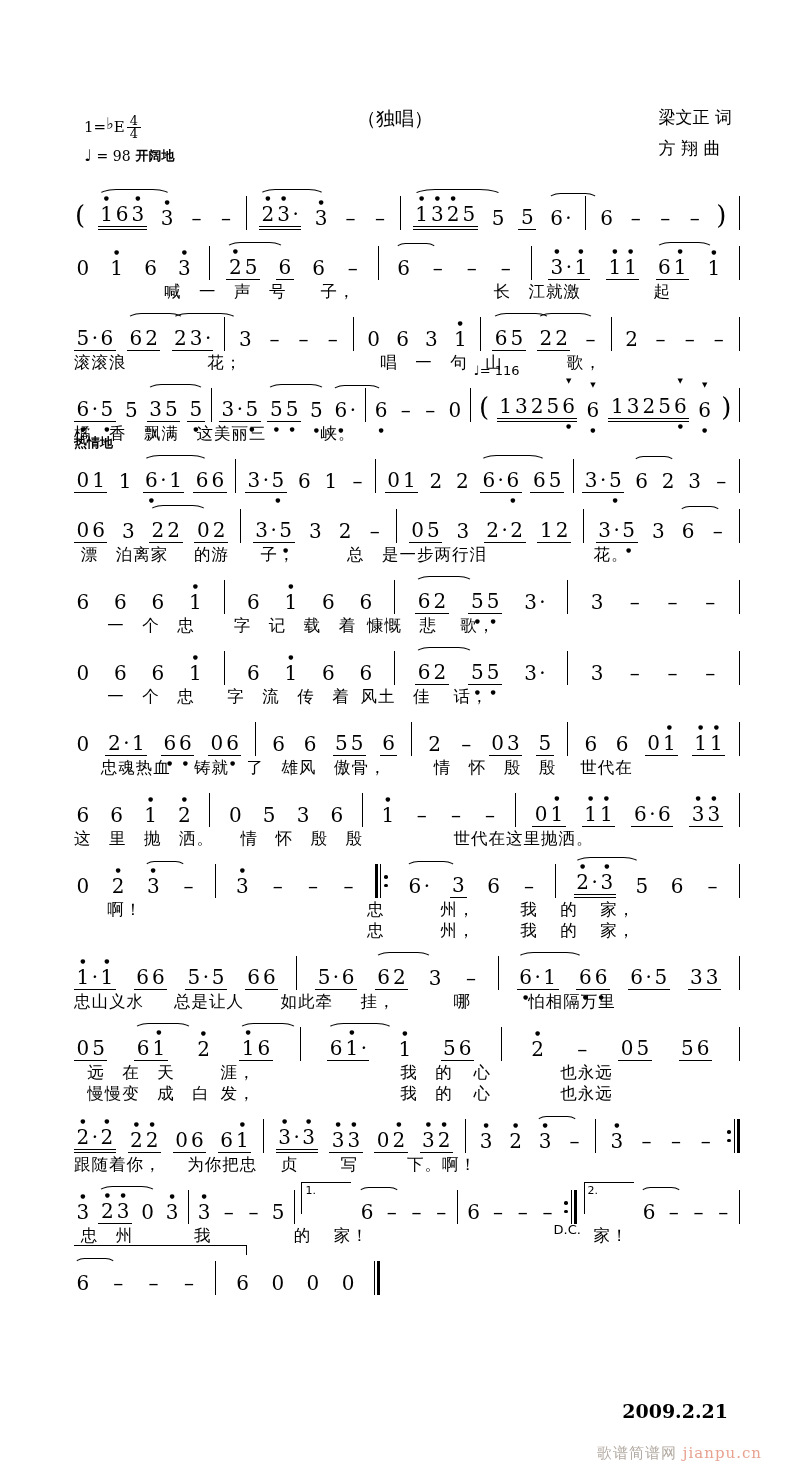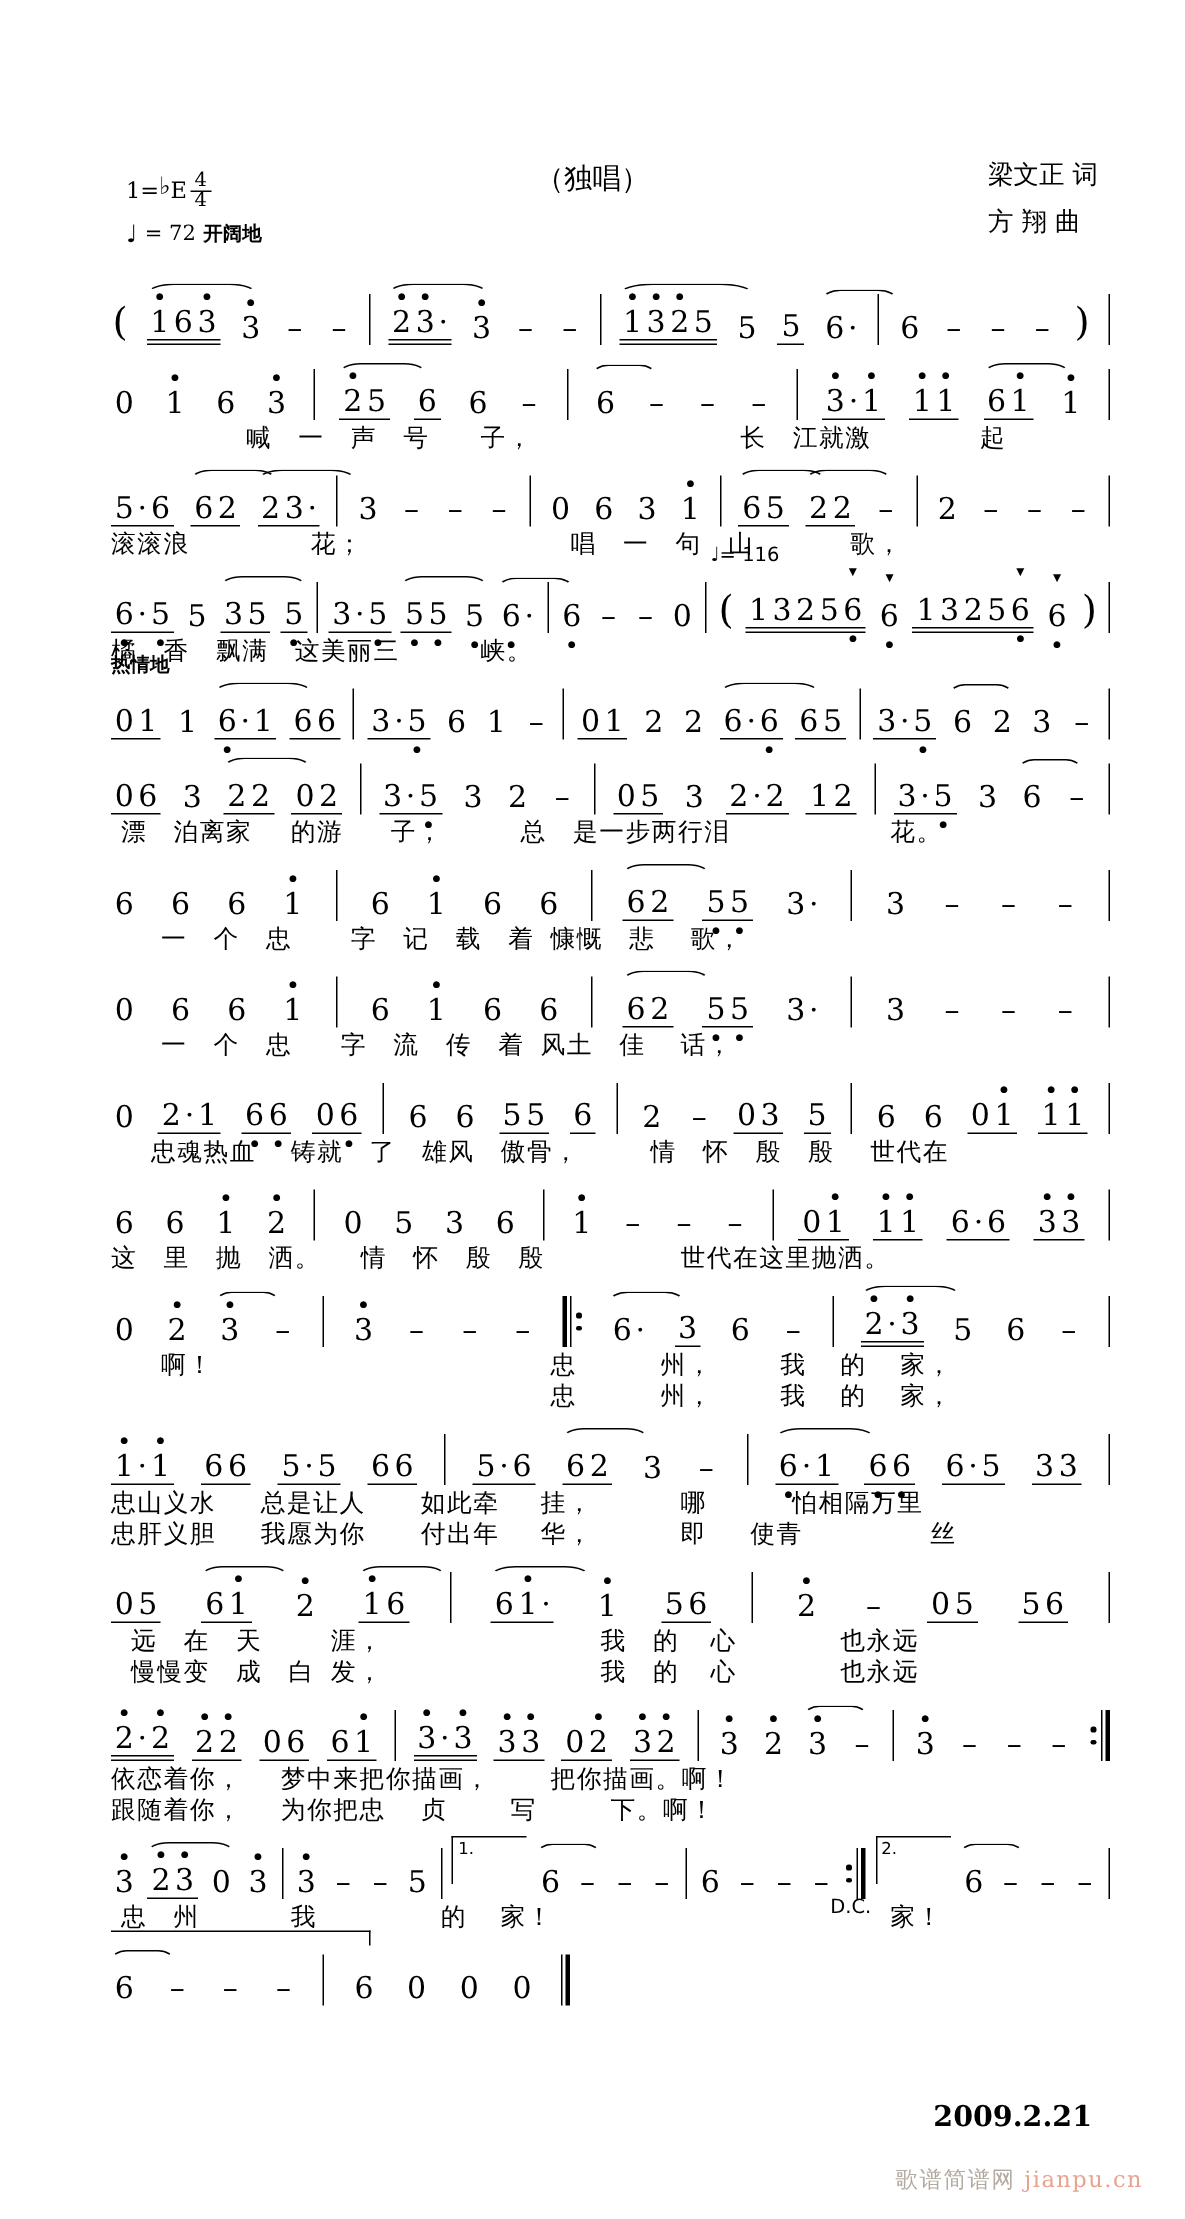--- a/index.html
+++ b/index.html
@@ -72,21 +72,21 @@
       <span>1=</span>
         <span class="flat">♭</span>
         <span>E</span>
       <span class="frac">
           <i>4</i>
           <i class="fb">4</i>
         </span>
     </div>
     <div class="temporow">
       <span class="notechar">♩</span>
-      <span>= 72</span>
+      <span>= 98</span>
       <span class="expr">开阔地</span>
     </div>
   </div>
 
   <div id="score" class="score">
       <div class="sys">
         <div class="notes">
           <span class="paren">(</span>
           <span class="tok u2 arc">
             <span class="d">1<i class="da" style="font-size: 6px;">●</i></span>
@@ -838,29 +838,20 @@
           <span class="bar"></span>
         </div>
         <div class="lyr">
           <span style="left: 0%;">忠山义水</span>
           <span style="left: 15%;">总是让人</span>
           <span style="left: 31%; text-align: center;">如此牵</span>
           <span style="left: 43%;">挂，</span>
           <span style="left: 57%;">哪</span>
           <span style="left: 64%; margin-left: 28px;">怕相隔万里</span>
         </div>
-        <div class="lyr">
-          <span style="left: 0%;">忠肝义胆</span>
-          <span style="left: 15%;">我愿为你</span>
-          <span style="left: 31%;">付出年</span>
-          <span style="left: 43%;">华，</span>
-          <span style="left: 57%;">即</span>
-          <span style="left: 64%;">使青</span>
-          <span style="left: 82%;">丝</span>
-        </div>
       </div>
       <div class="sys">
         <div class="notes">
           <span class="tok u1">
             <span class="d">0</span>
             <span class="d">5</span>
           </span>
           <span class="tok u1 arc">
             <span class="d">6</span>
             <span class="d">1<i class="da" style="font-size: 6px;">●</i></span>
@@ -971,25 +962,20 @@
           <span class="dash">–</span>
           <span class="dash">–</span>
           <span class="rep">
             <span class="vdots">
               <b></b>
               <b></b>
             </span>
             <span class="thin"></span>
             <span class="thick"></span>
           </span>
-        </div>
-        <div class="lyr">
-          <span style="left: 0%;">依恋着你，</span>
-          <span style="left: 17%;">梦中来把你描画，</span>
-          <span style="left: 44%;">把你描画。啊！</span>
         </div>
         <div class="lyr">
           <span style="left: 0%;">跟随着你，</span>
           <span style="left: 17%;">为你把忠</span>
           <span style="left: 31%;">贞</span>
           <span style="left: 40%;">写</span>
           <span style="left: 50%;">下。啊！</span>
         </div>
       </div>
       <div class="sys">

